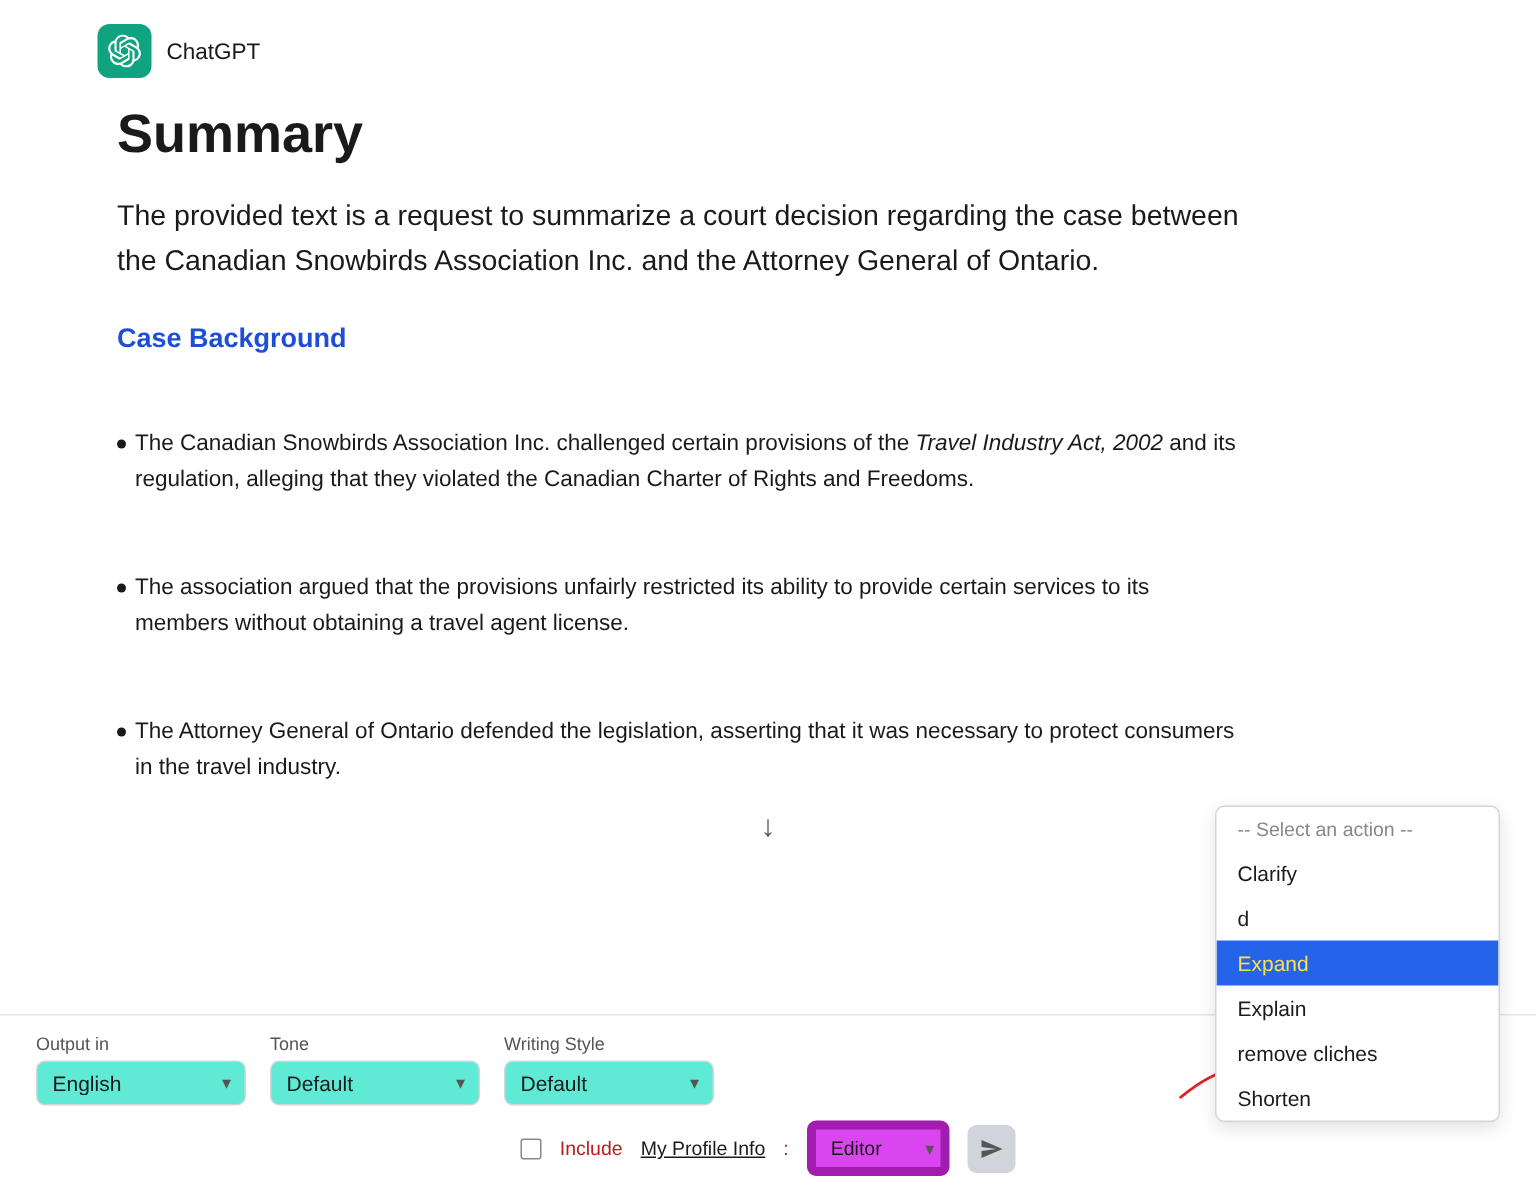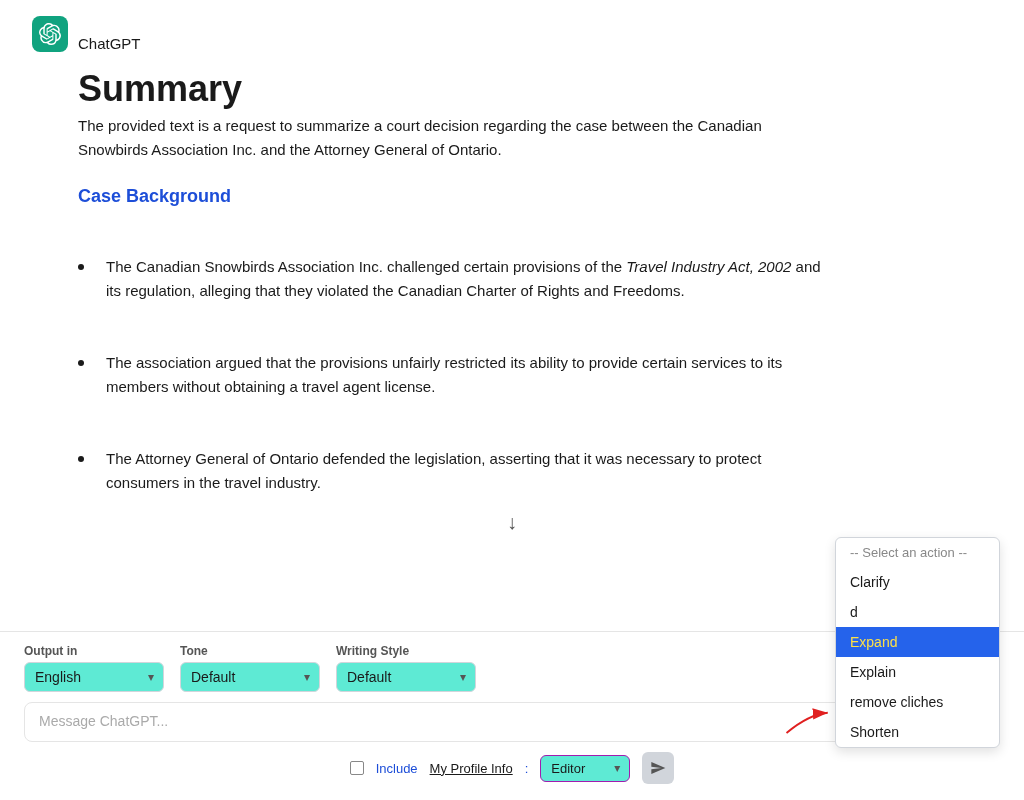--- a/index.html
+++ b/index.html
@@ -10,24 +10,25 @@
       width: 1024px;
       height: 800px;
       overflow: hidden;
       display: flex;
       flex-direction: column;
     }
 
     
     .header {
       display: flex;
-      align-items: flex-end;
+      align-items: center;
       gap: 10px;
       padding: 16px 24px 4px 32px;
       border-bottom: none;
+      margin-left: 33px;
     }
     .chatgpt-logo {
       width: 36px;
       height: 36px;
       background: #10a37f;
       border-radius: 8px;
       display: flex;
       align-items: center;
       justify-content: center;
       flex-shrink: 0;
@@ -47,26 +48,26 @@
     .main-content {
       flex: 1;
       padding: 0 24px 0 24px;
       overflow-y: auto;
       position: relative;
     }
 
     .page-title {
       font-size: 36px;
       font-weight: 700;
-      margin: 12px 0 4px 54px;
+      margin: 12px 0 20px 54px;
       color: #1a1a1a;
     }
 
     .intro-text {
-      font-size: 15px;
+      font-size: 19px;
       line-height: 1.6;
       color: #1a1a1a;
       margin: 0 0 24px 54px;
       max-width: 750px;
     }
 
     .section-heading {
       font-size: 18px;
       font-weight: 700;
       margin: 0 0 16px 54px;
@@ -74,21 +75,21 @@
     }
 
     .bullet-list {
       list-style: none;
       margin: 0 0 16px 54px;
       max-width: 750px;
     }
     .bullet-list li {
       display: flex;
       align-items: flex-start;
-      gap: 22px;
+      gap: 6px;
       margin-bottom: 14px;
       font-size: 15px;
       line-height: 1.6;
       color: #1a1a1a;
       margin-top: 48px;
     }
     .bullet-dot {
       flex-shrink: 0;
       width: 6px;
       height: 6px;
@@ -121,21 +122,21 @@
     }
 
     .control-group {
       display: flex;
       flex-direction: column;
       gap: 4px;
     }
     .control-label {
       font-size: 12px;
       color: #555;
-      font-weight: 700;
+      font-weight: 400;
     }
 
     .select-wrapper {
       position: relative;
       display: inline-flex;
       align-items: center;
     }
     .select-wrapper select {
       appearance: none;
       -webkit-appearance: none;
@@ -188,21 +189,21 @@
       cursor: pointer;
       font-size: 12px;
       color: #555;
     }
 
     
     .action-dropdown {
       position: absolute;
       bottom: 52px;
       right: 24px;
-      width: 165px;
+      width: 190px;
       background: #fff;
       border: 1px solid #d1d5db;
       border-radius: 6px;
       box-shadow: 0 4px 12px rgba(0,0,0,0.12);
       z-index: 100;
       overflow: hidden;
     }
     .action-dropdown-item {
       padding: 7px 14px;
       font-size: 14px;
@@ -244,40 +245,40 @@
     }
     .checkbox {
       width: 14px;
       height: 14px;
       border: 1px solid #888;
       border-radius: 2px;
       background: #fff;
     }
     .profile-label {
       font-size: 13px;
-      color: #1d4ed8;
+      color: #b91c1c;
     }
     .profile-link {
       font-size: 13px;
       text-decoration: underline;
       color: #1a1a1a;
     }
     .editor-select-wrapper {
       position: relative;
       display: inline-flex;
       align-items: center;
     }
     .editor-select-wrapper select {
       appearance: none;
       -webkit-appearance: none;
-      border: 1px solid #a21caf;
+      border: 6px solid #a21caf;
       border-radius: 6px;
       padding: 5px 28px 5px 10px;
       font-size: 13px;
-      background: #5eead4;
+      background: #d946ef;
       color: #1a1a1a;
       cursor: pointer;
       min-width: 90px;
     }
 
     .submit-btn {
       width: 32px;
       height: 32px;
       background: #d1d5db;
       border-radius: 6px;
@@ -404,23 +405,20 @@
     </div>
 
     <div class="continue-btn-wrapper">
       <div class="continue-btn">
         <button class="continue-btn-main">Continue</button>
         <button class="continue-btn-arrow">▾</button>
       </div>
     </div>
   </div>
 
-  <div class="message-input-area">
-    <span style="color:#aaa;">Message ChatGPT...</span>
-  </div>
 
   <div class="bottom-info-row">
     <div class="checkbox-wrapper">
       <div class="checkbox"></div>
     </div>
     <span class="profile-label">Include</span>
     <a href="#" class="profile-link">My Profile Info</a>
     <span class="profile-label">:</span>
     <div class="editor-select-wrapper">
       <select>

